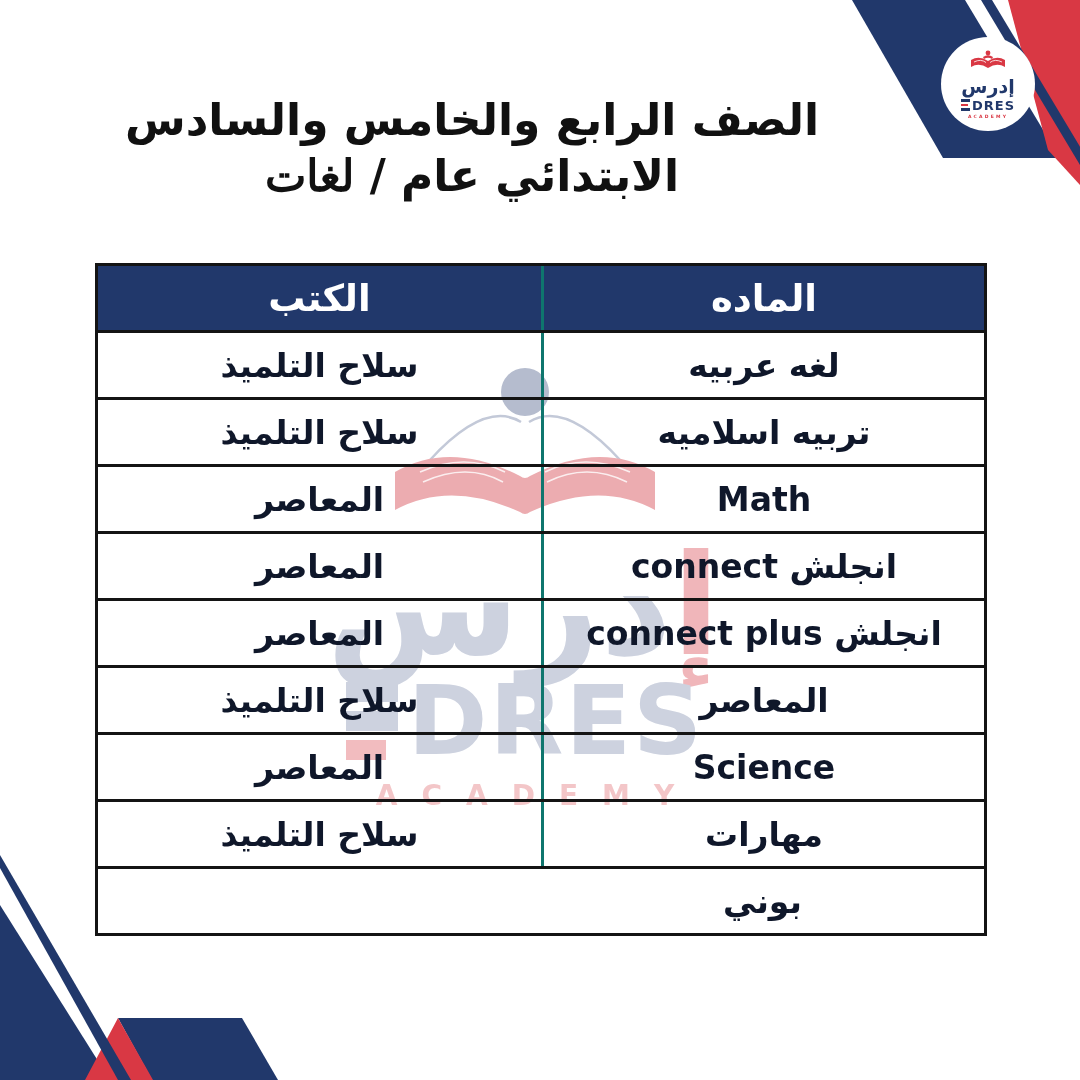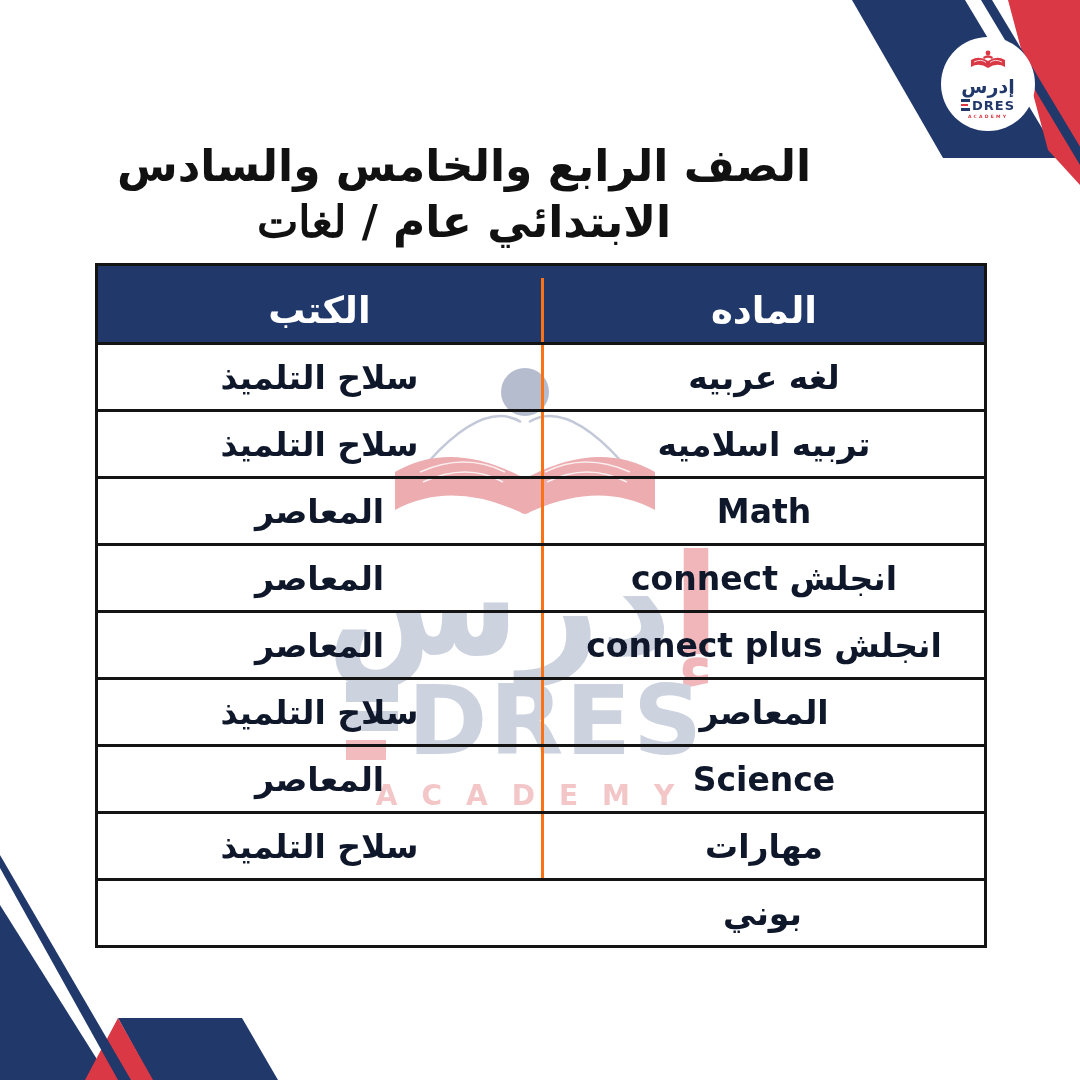--- a/index.html
+++ b/index.html
@@ -24,45 +24,45 @@
       justify-content:center;gap:1px;}
   .logo-arabic{color:var(--navy);font-weight:bold;font-size:19px;line-height:1;direction:rtl;}
   .logo-latin{display:flex;align-items:center;gap:2px;margin-top:2px;}
   .logo-ebars{display:flex;flex-direction:column;gap:2px;}
   .logo-ebars i{display:block;width:9px;height:2.6px;background:var(--navy);}
   .logo-ebars i.mid{background:var(--red);width:7px;}
   .logo-drest{color:var(--navy);font-weight:bold;font-size:13px;letter-spacing:1px;line-height:1;}
   .logo-academy{color:var(--red);font-size:4.5px;letter-spacing:2.2px;font-weight:bold;margin-top:1px;}
 
   
-  .title{position:absolute;left:4px;top:92px;width:920px;text-align:center;z-index:2;
-      direction:rtl;color:#111;font-weight:700;font-size:44px;line-height:1.28;margin-top:46px;}
+  .title{position:absolute;left:12px;top:92px;width:920px;text-align:center;z-index:2;
+      direction:rtl;color:#111;font-weight:700;font-size:44px;line-height:1.28;}
   .title .bold{font-weight:900;font-family:Liberation Serif, serif;}
 
   
   .watermark{position:absolute;left:330px;top:360px;width:390px;z-index:1;text-align:center;}
   .wm-arabic{direction:rtl;font-size:140px;line-height:1.05;font-weight:bold;color:#cdd2df;}
   .wm-arabic .hamza{color:#f0b6ba;}
   .wm-latin{display:flex;align-items:center;justify-content:center;gap:10px;margin-top:-6px;}
   .wm-ebars{display:flex;flex-direction:column;gap:9px;}
   .wm-ebars i{display:block;width:52px;height:20px;background:#cdd2df;}
   .wm-ebars i.red{background:#f2bcbf;width:40px;}
   .wm-drest{font-size:96px;font-weight:bold;color:#cdd2df;letter-spacing:2px;line-height:1;}
   .wm-academy{margin-top:10px;font-size:28px;font-weight:bold;color:#f3c6c8;letter-spacing:24px;
       padding-left:24px;}
 
   
   .book-table{position:absolute;left:95px;top:263px;width:892px;z-index:2;direction:rtl;
       border:3px solid #141414;box-sizing:border-box;background:transparent;}
   .t-head{display:grid;grid-template-columns:1fr 1fr;background:var(--navy);}
-  .t-head .cell{height:64px;color:#fff;font-weight:bold;font-size:37px;margin-top:12px;}
+  .t-head .cell{height:64px;color:#fff;font-weight:bold;font-size:37px;}
   .t-row{display:grid;grid-template-columns:1fr 1fr;border-top:3px solid #141414;background:transparent;}
   .cell{display:flex;align-items:center;justify-content:center;font-size:33px;font-weight:600;
       color:#0f172a;height:64px;direction:rtl;}
-  .cell.first{border-left:3px solid #f97316;} 
+  .cell.first{border-left:3px solid #0f766e;} 
 </style>
 </head>
 <body>
 
 <div id="canvas" style="--navy: #21386B; --red: #D93844;">
 
   <div class="abs navy tr-band"></div>
   <div class="abs red tr-red"></div>
   <div class="abs navy tr-line"></div>
   <div class="abs navy bl-tri"></div>

